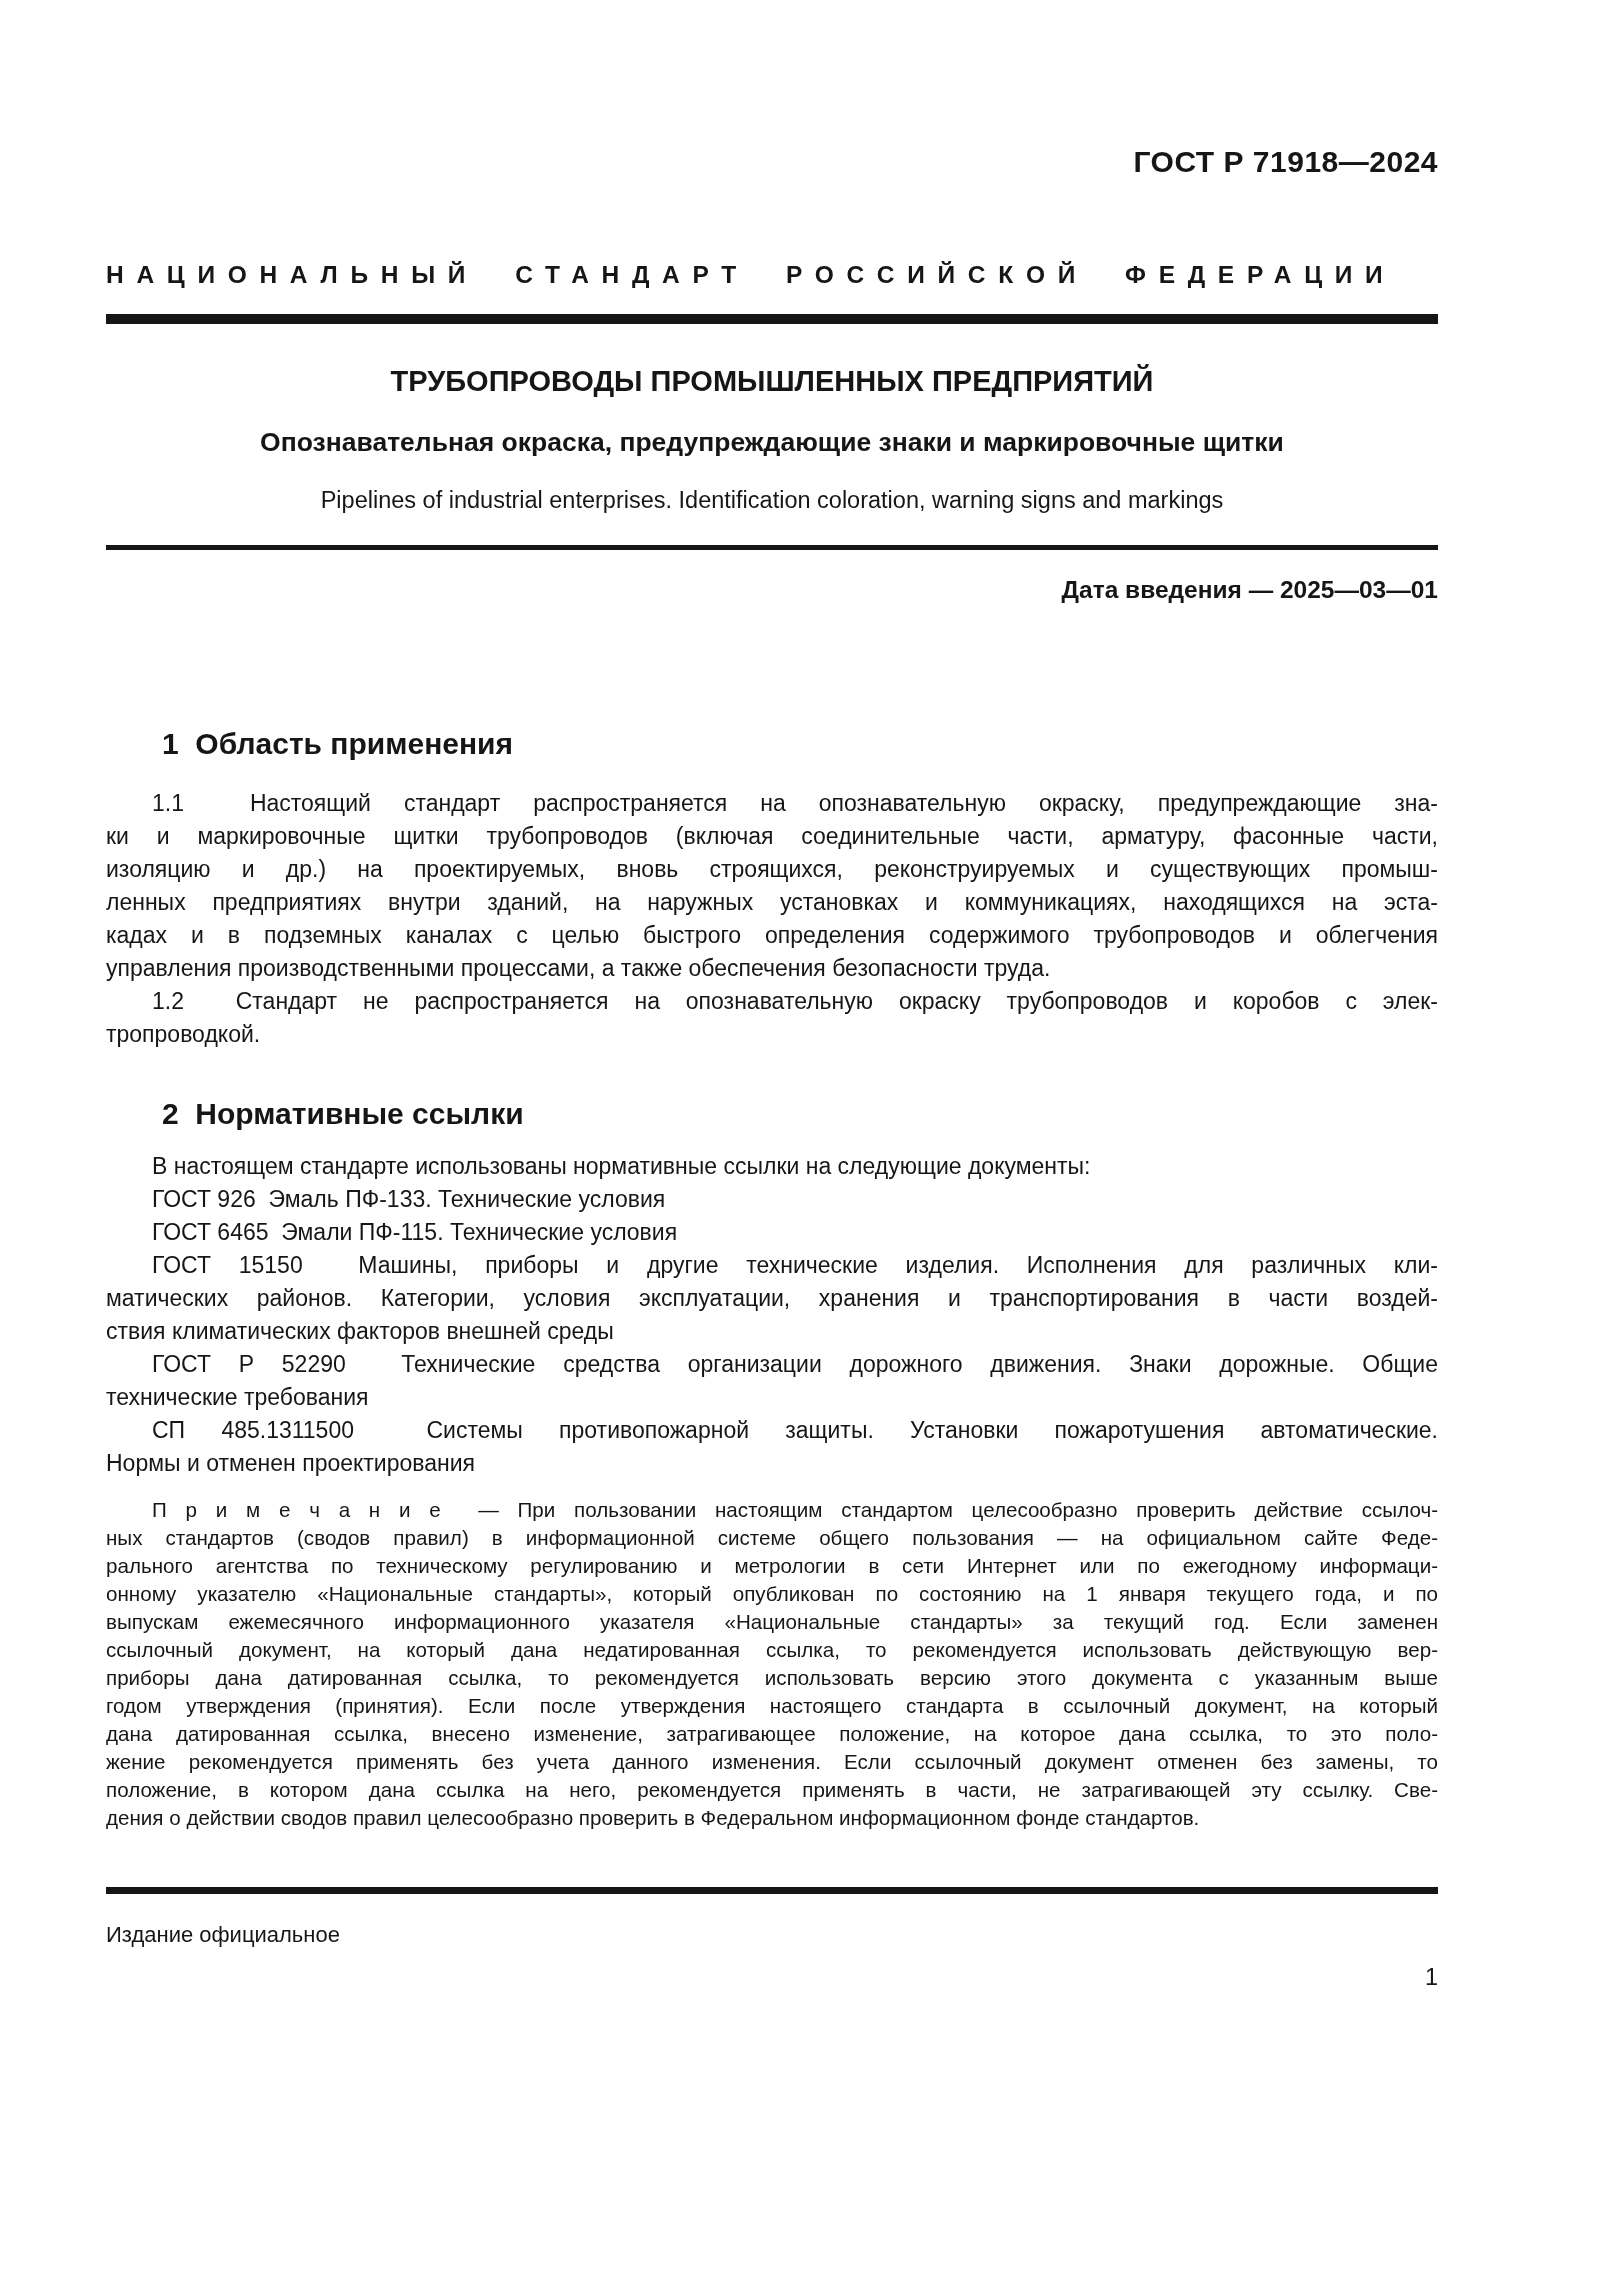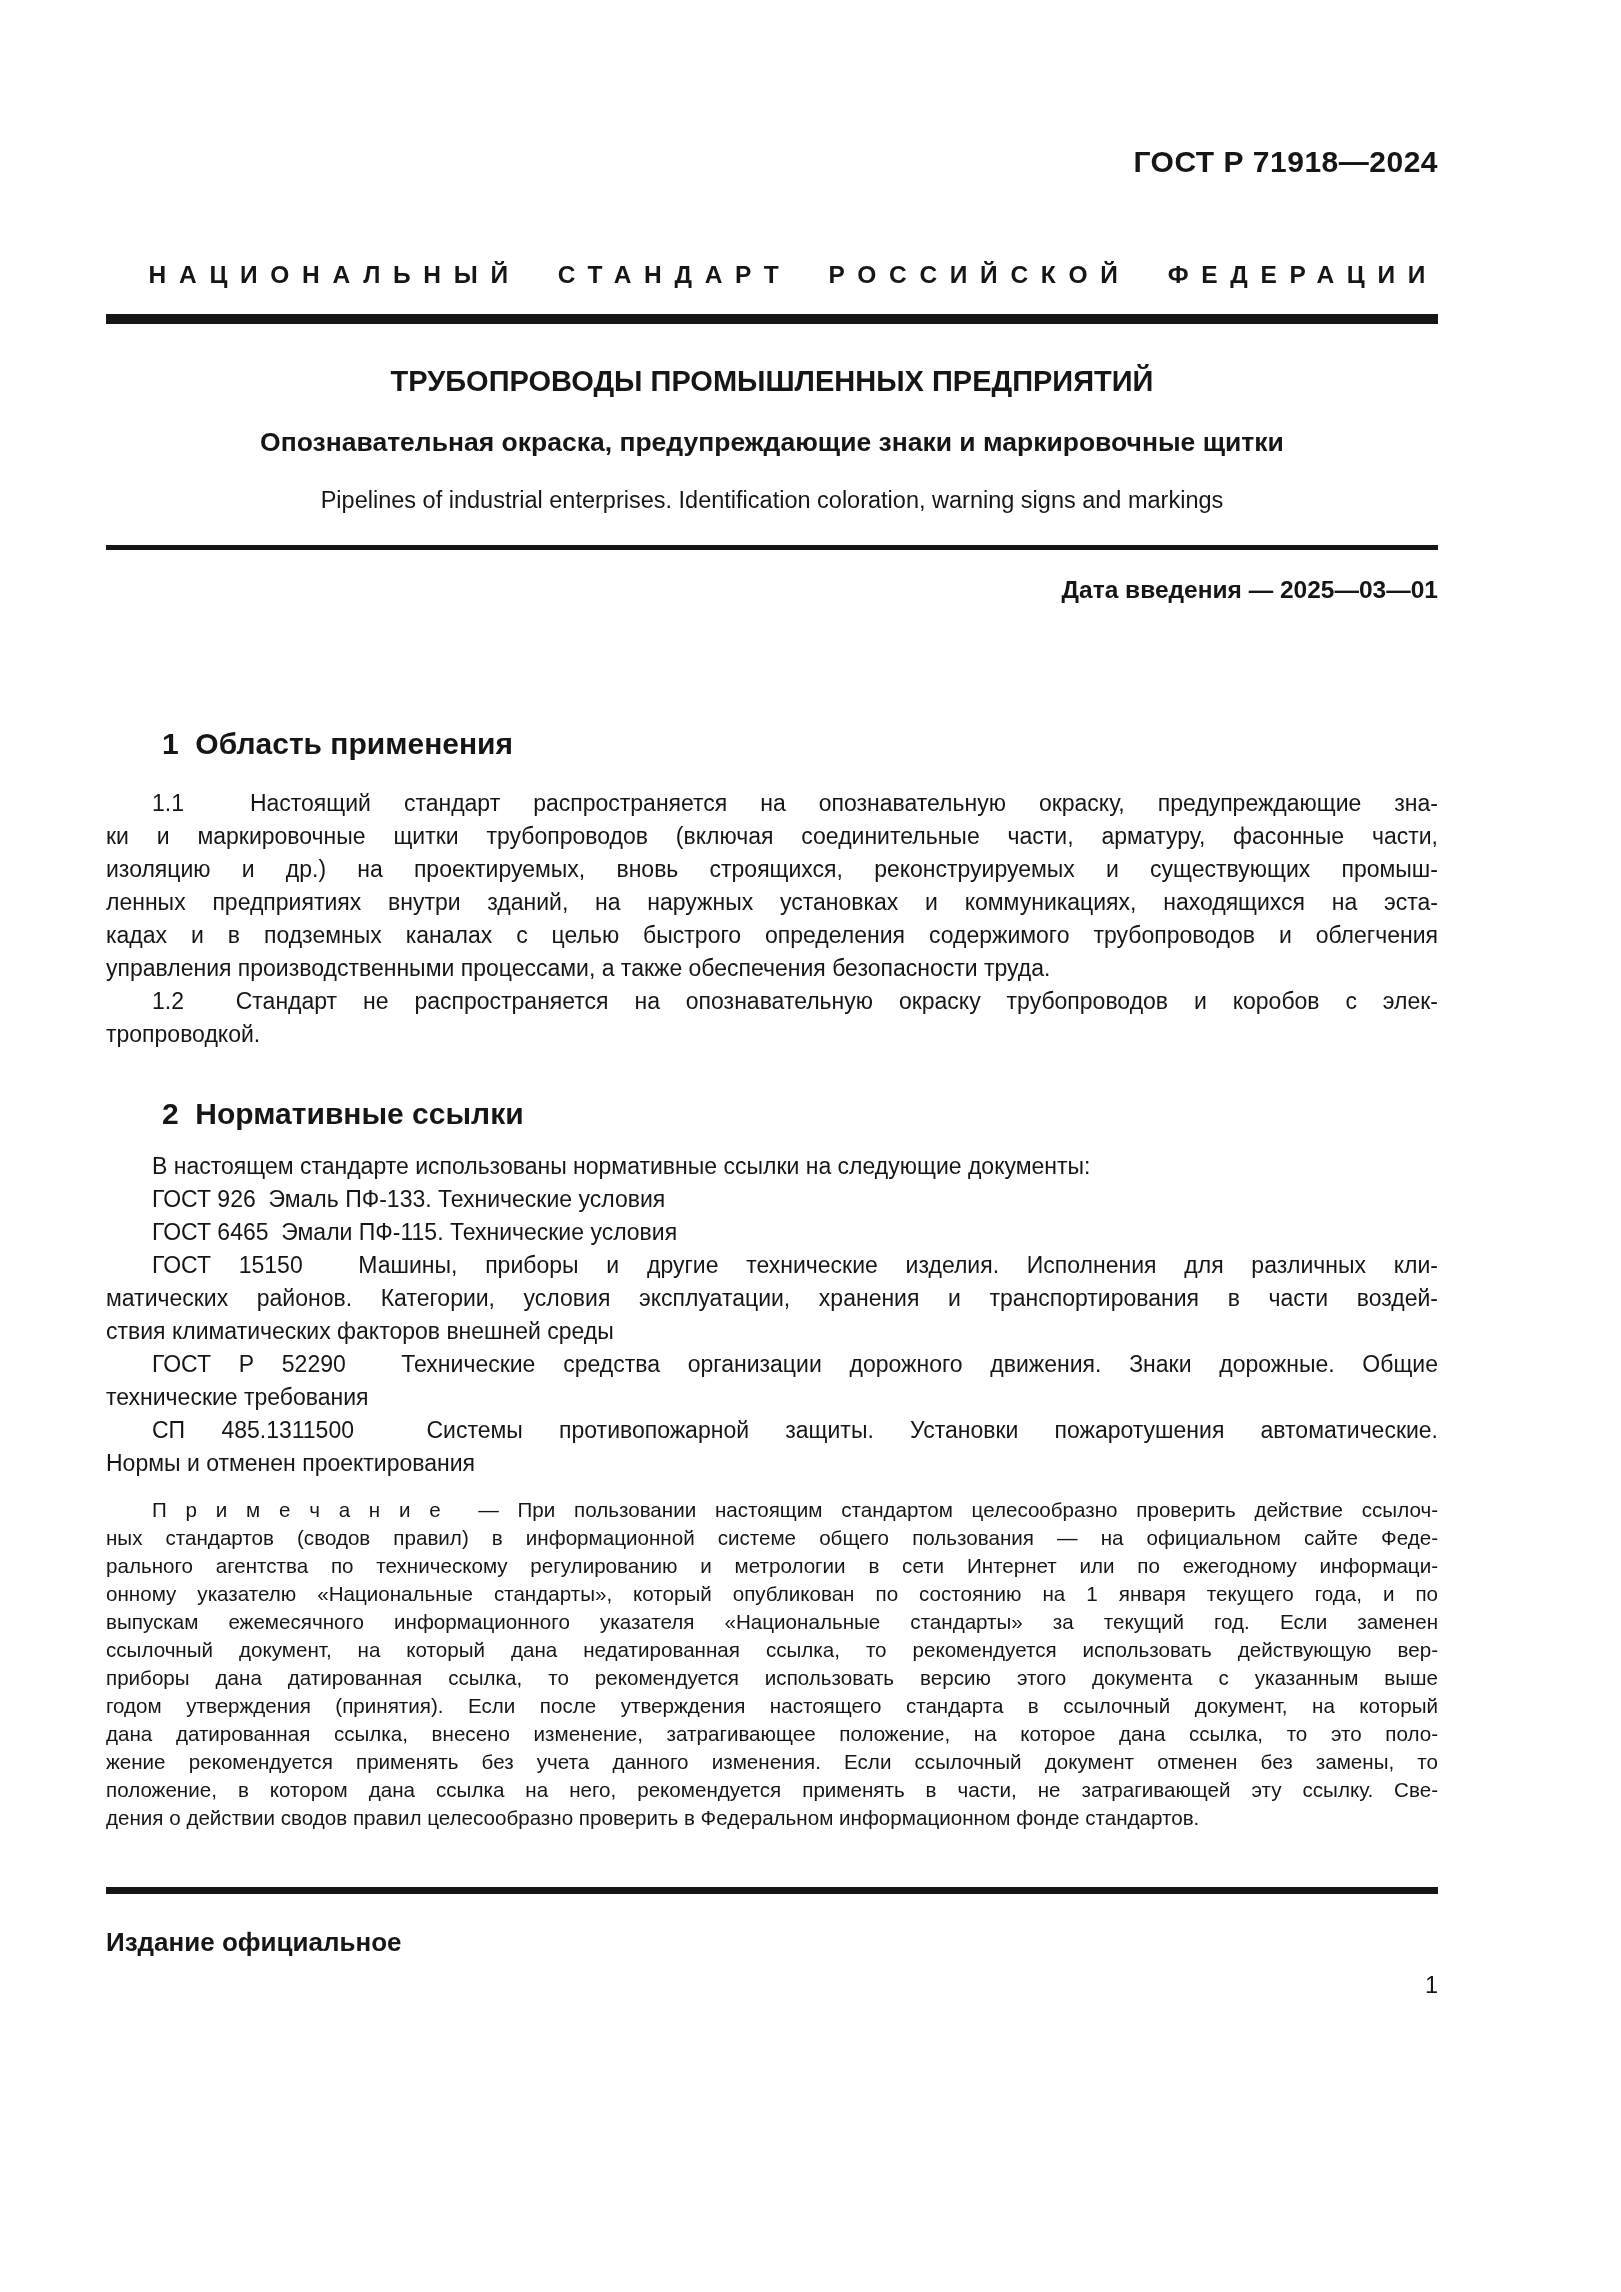--- a/index.html
+++ b/index.html
@@ -27,21 +27,20 @@
     letter-spacing: 0.5px;
   }
   .nat-std {
     margin-top: 82px;
     font-weight: bold;
     font-size: 24.5px;
     line-height: 29px;
     letter-spacing: 12.7px;
     word-spacing: 17.6px;
     white-space: nowrap;
-    text-align: right;
   }
   .rule { background: #161616; }
   .rule.thick  { height: 10.8px; margin-top: 24.5px; }
   .rule.thin   { height: 4.9px;  margin-top: 31px; }
   .rule.footer-rule { height: 6.9px; margin-top: 55px; }
   .title-ru {
     margin-top: 40px;
     text-align: center;
     font-weight: bold;
     font-size: 29px;
@@ -86,23 +85,23 @@
     text-align-last: justify;
   }
   .line.first { text-indent: 46px; }
   .line.last  { text-align-last: left; }
   .note {
     margin-top: 15.7px;
     font-size: 20.6px;
     line-height: 28px;
   }
   .edition {
-    margin-top: 34px;
-    font-weight: bold;
-    font-size: 26px;
+    margin-top: 26px;
+    font-weight: normal;
+    font-size: 22px;
     line-height: 29px;
   }
   .page-num {
     margin-top: 15.7px;
     text-align: right;
     font-size: 23.5px;
     line-height: 27.4px;
   }
 </style>
 </head>

